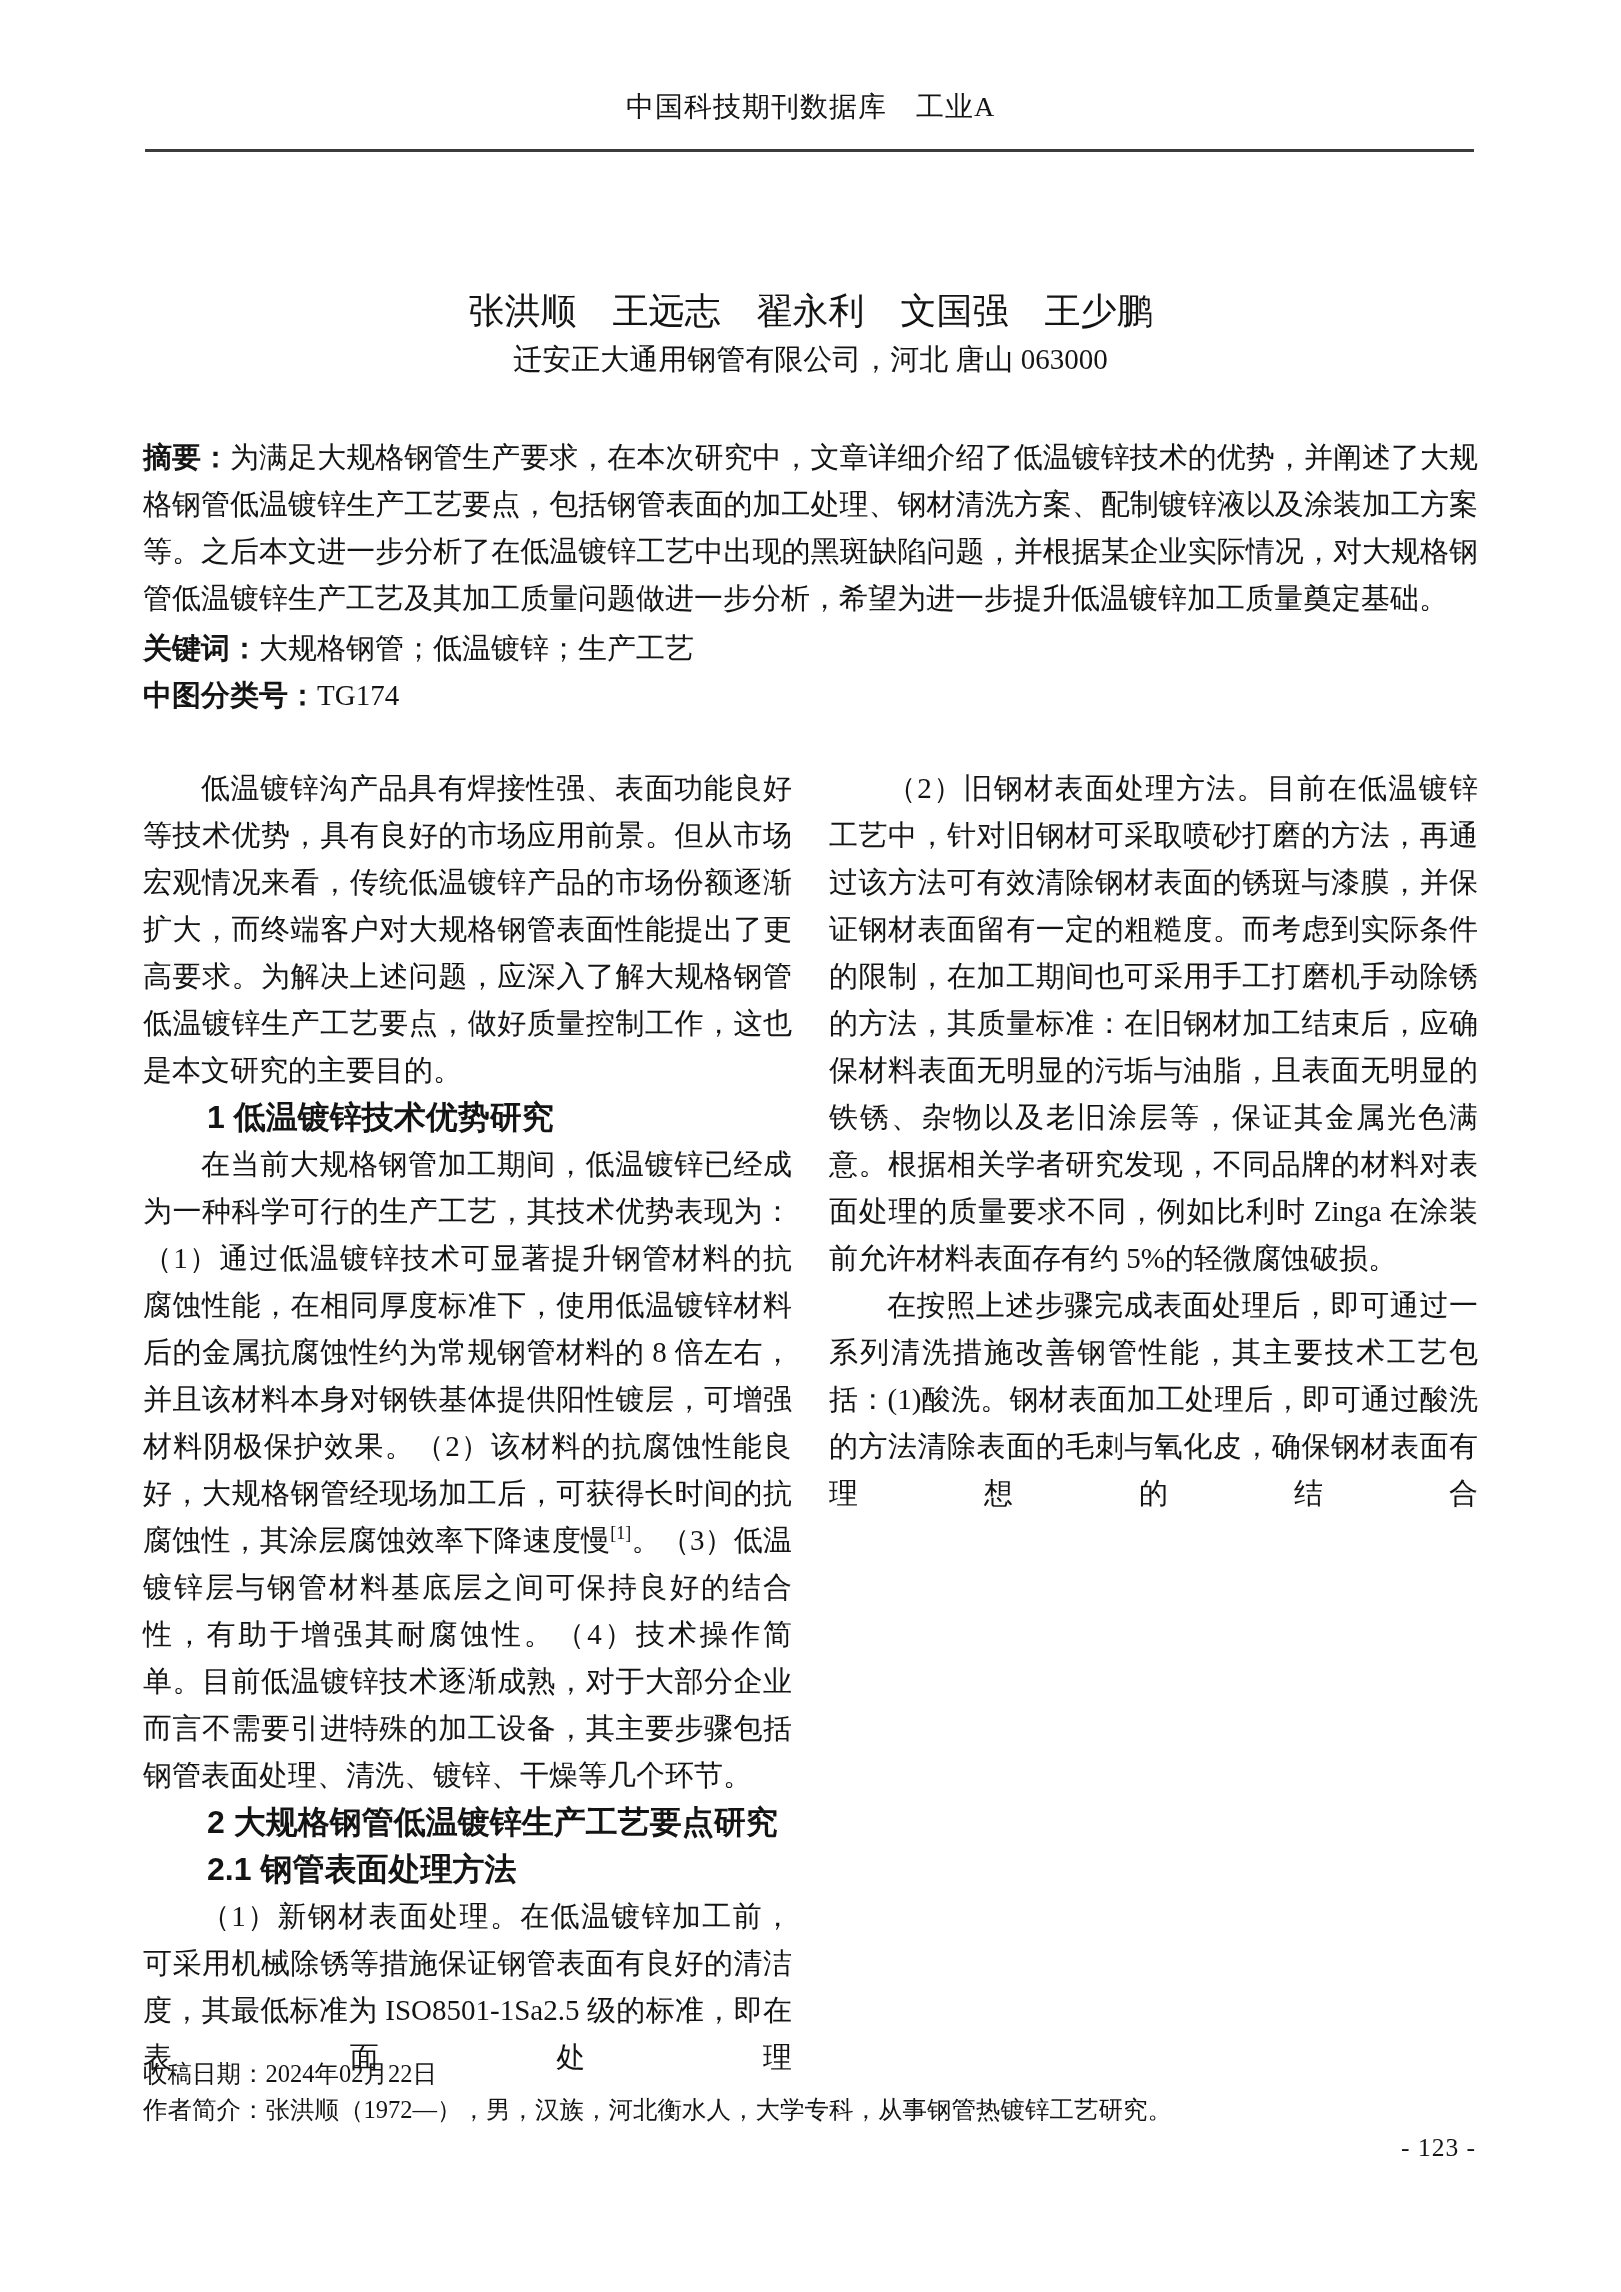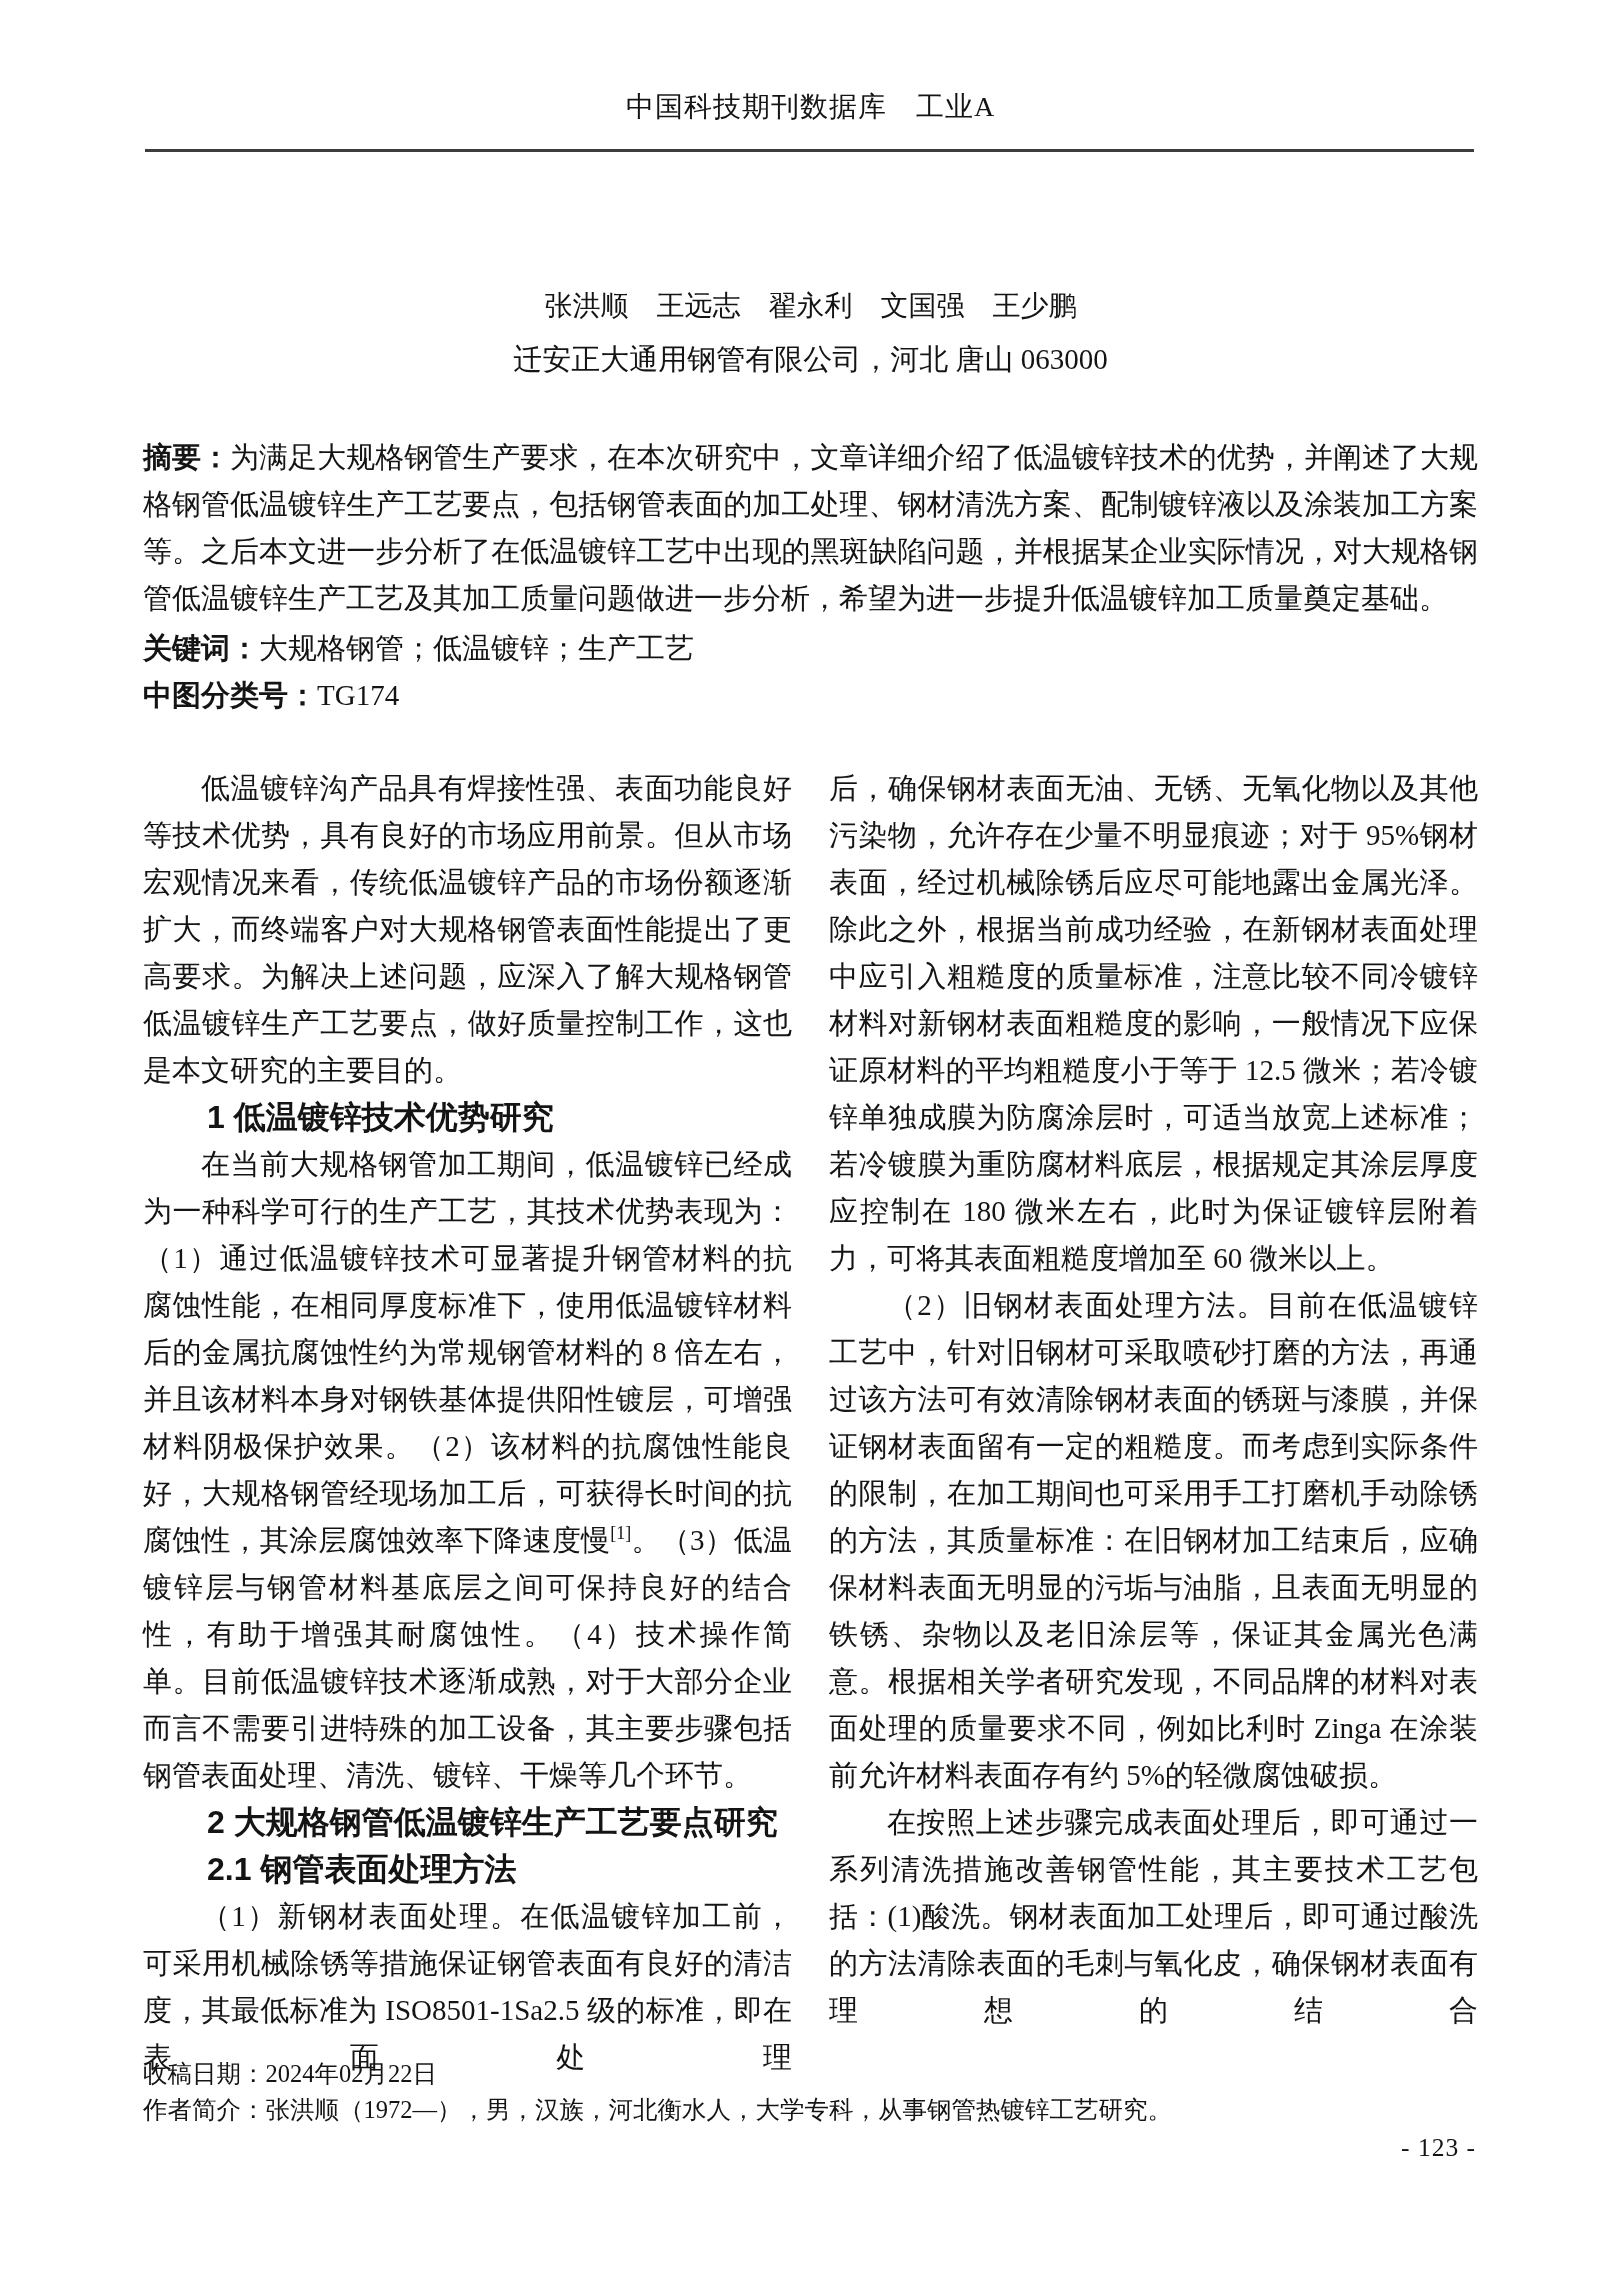--- a/index.html
+++ b/index.html
@@ -15,21 +15,21 @@
   .journal-header{top:88px;font-size:28px;letter-spacing:1px;}
   .header-rule{
     position:absolute;left:145px;top:149px;width:1329px;height:2.9px;
     background:#3c3c3c;
   }
   .article-title{
     top:192px;
     font-family:"Liberation Sans","DejaVu Sans",sans-serif;
     font-weight:700;font-size:53px;letter-spacing:2.9px;
   }
-  .authors-line{top:287px;font-size:28px;text-align:center;}
+  .authors-line{top:287px;font-size:36px;text-align:center;}
   .affiliation-line{top:340px;font-size:29px;}
   .front{
     position:absolute;left:143px;width:1335px;
     font-size:29px;line-height:47px;text-align:justify;
   }
   .abstract-block{top:434px;}
   .kv-line{position:absolute;left:143px;width:1335px;font-size:29px;line-height:47px;}
   .keywords-line{top:625px;}
   .clc-line{top:672px;}
   .lbl{
@@ -81,21 +81,20 @@
   <div class="col col-left">
     <p>低温镀锌沟产品具有焊接性强、表面功能良好等技术优势，具有良好的市场应用前景。但从市场宏观情况来看，传统低温镀锌产品的市场份额逐渐扩大，而终端客户对大规格钢管表面性能提出了更高要求。为解决上述问题，应深入了解大规格钢管低温镀锌生产工艺要点，做好质量控制工作，这也是本文研究的主要目的。</p>
     <p class="sec-h">1 低温镀锌技术优势研究</p>
     <p><span>在当前大规格钢管加工期间，低温镀锌已经成为一种科学可行的生产工艺，其技术优势表现为：（1）通过低温镀锌技术可显著提升钢管材料的抗腐蚀性能，在相同厚度标准下，使用低温镀锌材料后的金属抗腐蚀性约为常规钢管材料的 8 倍左右，并且该材料本身对钢铁基体提供阳性镀层，可增强材料阴极保护效果。（2）该材料的抗腐蚀性能良好，大规格钢管经现场加工后，可获得长时间的抗腐蚀性，其涂层腐蚀效率下降速度慢</span><span class="sup">[1]</span><span>。（3）低温镀锌层与钢管材料基底层之间可保持良好的结合性，有助于增强其耐腐蚀性。（4）技术操作简单。目前低温镀锌技术逐渐成熟，对于大部分企业而言不需要引进特殊的加工设备，其主要步骤包括钢管表面处理、清洗、镀锌、干燥等几个环节。</span></p>
     <p class="sec-h">2 大规格钢管低温镀锌生产工艺要点研究</p>
     <p class="sec-h">2.1 钢管表面处理方法</p>
     <p class="fill-last">（1）新钢材表面处理。在低温镀锌加工前，可采用机械除锈等措施保证钢管表面有良好的清洁度，其最低标准为 ISO8501-1Sa2.5 级的标准，即在表面处理</p>
   </div>
 
   <div class="col col-right">
-    <p class="no-indent">后，确保钢材表面无油、无锈、无氧化物以及其他污染物，允许存在少量不明显痕迹；对于 95%钢材表面，经过机械除锈后应尽可能地露出金属光泽。除此之外，根据当前成功经验，在新钢材表面处理中应引入粗糙度的质量标准，注意比较不同冷镀锌材料对新钢材表面粗糙度的影响，一般情况下应保证原材料的平均粗糙度小于等于 12.5 微米；若冷镀锌单独成膜为防腐涂层时，可适当放宽上述标准；若冷镀膜为重防腐材料底层，根据规定其涂层厚度应控制在 180 微米左右，此时为保证镀锌层附着力，可将其表面粗糙度增加至 60 微米以上。</p>
     <p>（2）旧钢材表面处理方法。目前在低温镀锌工艺中，针对旧钢材可采取喷砂打磨的方法，再通过该方法可有效清除钢材表面的锈斑与漆膜，并保证钢材表面留有一定的粗糙度。而考虑到实际条件的限制，在加工期间也可采用手工打磨机手动除锈的方法，其质量标准：在旧钢材加工结束后，应确保材料表面无明显的污垢与油脂，且表面无明显的铁锈、杂物以及老旧涂层等，保证其金属光色满意。根据相关学者研究发现，不同品牌的材料对表面处理的质量要求不同，例如比利时 Zinga 在涂装前允许材料表面存有约 5%的轻微腐蚀破损。</p>
     <p class="fill-last">在按照上述步骤完成表面处理后，即可通过一系列清洗措施改善钢管性能，其主要技术工艺包括：(1)酸洗。钢材表面加工处理后，即可通过酸洗的方法清除表面的毛刺与氧化皮，确保钢材表面有理想的结合</p>
   </div>
 
   <div class="footer-block">
     <div><span>收稿日期：</span><span>2024年02月22日</span></div>
     <div><span>作者简介：</span><span>张洪顺（1972—），男，汉族，河北衡水人，大学专科，从事钢管热镀锌工艺研究。</span></div>
   </div>
 
   <div class="page-number">- 123 -</div>

